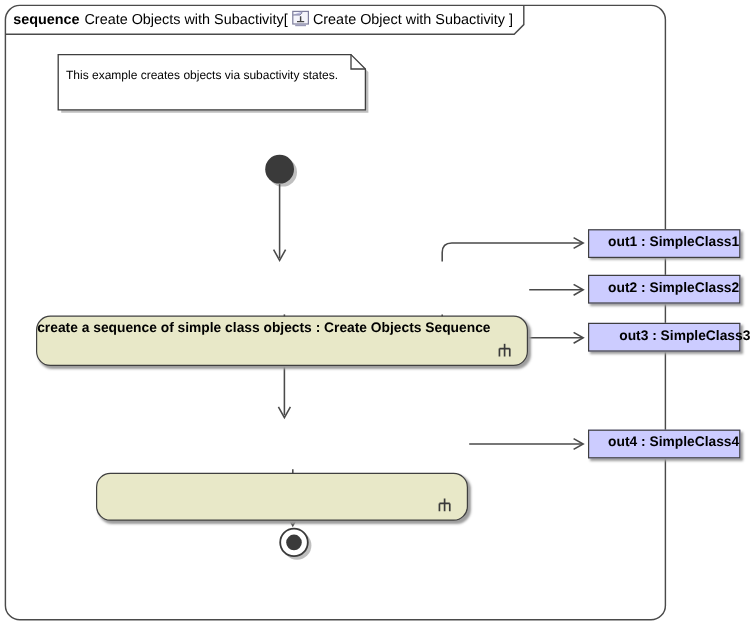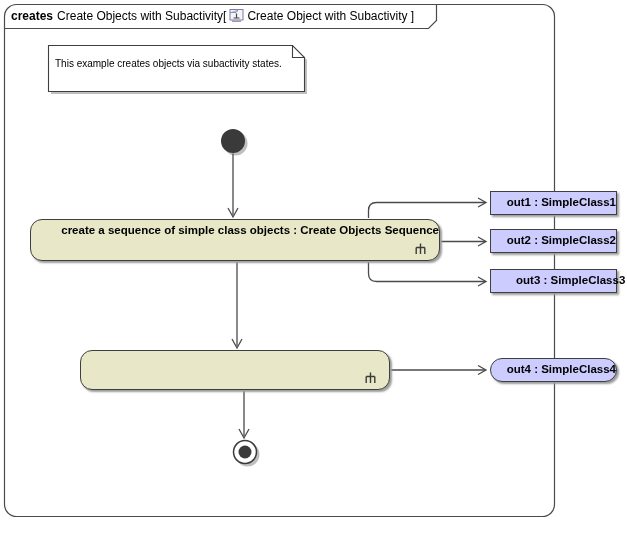--- a/index.html
+++ b/index.html
@@ -15,36 +15,36 @@
   .frame-title .kw{font-weight:bold;margin-right:4px;}
   .dg-icon{display:inline-block;vertical-align:-2px;margin:0 3px;}
   .note-text{
     position:absolute;left:55px;top:56px;width:248px;
     font-size:10px;line-height:15px;color:#000;
   }
   .action{
     position:absolute;box-sizing:border-box;
     background:#e8e8c8;border:1px solid #3f3f3f;border-radius:12px;
     box-shadow:2px 2px 2px #9d9d9d;
-    font-weight:bold;font-size:11.5px;text-align:right;
+    font-weight:bold;font-size:11.5px;text-align:left;margin-top:44px;
   }
   .action .lbl{display:block;margin-top:4px;white-space:nowrap;}
   .rake{position:absolute;right:13px;bottom:3px;}
   .pin{
     position:absolute;box-sizing:border-box;width:127px;height:24px;
     background:#ccccff;border:1px solid #3f3f3f;box-shadow:2px 2px 2px #9d9d9d;
     font-weight:bold;font-size:11.5px;text-align:right;line-height:21px;
     white-space:nowrap;
   }
   .action1{left:30px;top:219px;width:410px;height:42px;}
   .action2{left:80px;top:350px;width:310px;height:40px;}
   .pin1{left:490px;top:191px;}
   .pin2{left:490px;top:229px;}
   .pin3{left:490px;top:269px;padding-left:25px;}
-  .pin4{left:490px;top:358px;border-radius:12px;}
+  .pin4{left:490px;top:358px;}
 </style>
 </head>
 <body>
 
 <div class="canvas">
 
   <svg class="underlay">
 
     <rect x="4.5" y="4.5" width="550" height="512" rx="12" ry="12" fill="none" stroke="#4a4a4a" stroke-width="1.2"></rect>
     <path d="M4.5,28.5 H428.5 L436.5,20.5 V4.5" fill="none" stroke="#4a4a4a" stroke-width="1.2"></path>
@@ -76,21 +76,21 @@
 
     <path d="M391,370 H485" fill="none" stroke="#4a4a4a" stroke-width="1.3"></path>
     <path d="M478,365.5 L486,370 L478,374.5" fill="none" stroke="#4a4a4a" stroke-width="1.3"></path>
 
     <circle cx="247.5" cy="454.5" r="12" fill="#a9a9a9" opacity="0.75"></circle>
     <circle cx="245" cy="452" r="11.5" fill="#ffffff" stroke="#3a3a3a" stroke-width="1.5"></circle>
     <circle cx="245" cy="452" r="6.5" fill="#3a3a3a"></circle>
   </svg>
 
   <div class="frame-title">
-    <span class="kw">creates</span><span>Create Objects with Subactivity[</span><span class="dg-icon">
+    <span class="kw">sequence</span><span>Create Objects with Subactivity[</span><span class="dg-icon">
       <svg width="15" height="14" viewBox="0 0 15 14">
         <rect x="1" y="1.5" width="13" height="10.5" fill="#f4f4fb" stroke="#7d7d9c" stroke-width="1"></rect>
         <path d="M1,4.5 H7 L8.5,3 V1.5" fill="#b9b9dd" stroke="#7d7d9c" stroke-width="0.8"></path>
         <path d="M7.5,5.5 V10 M4.5,10 H10.5" fill="none" stroke="#444" stroke-width="1.2"></path>
         <rect x="3" y="12.5" width="9" height="1.5" fill="#9a9ab8"></rect>
       </svg>
     </span><span>Create Object with Subactivity ]</span>
   </div>
 
   <div class="note-text">This example creates objects via subactivity states.</div>

